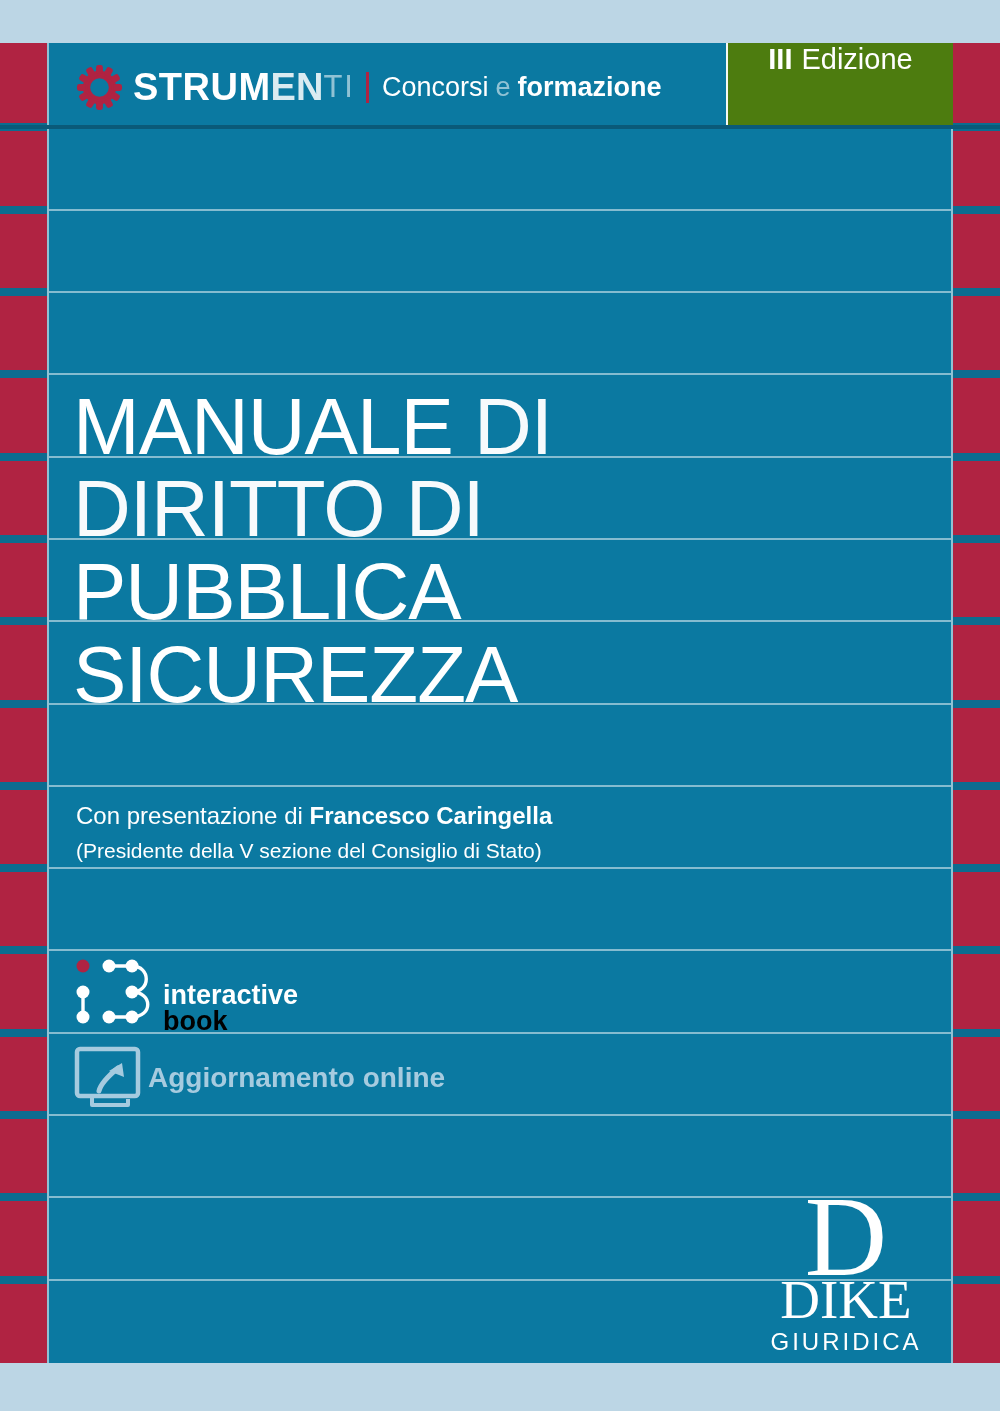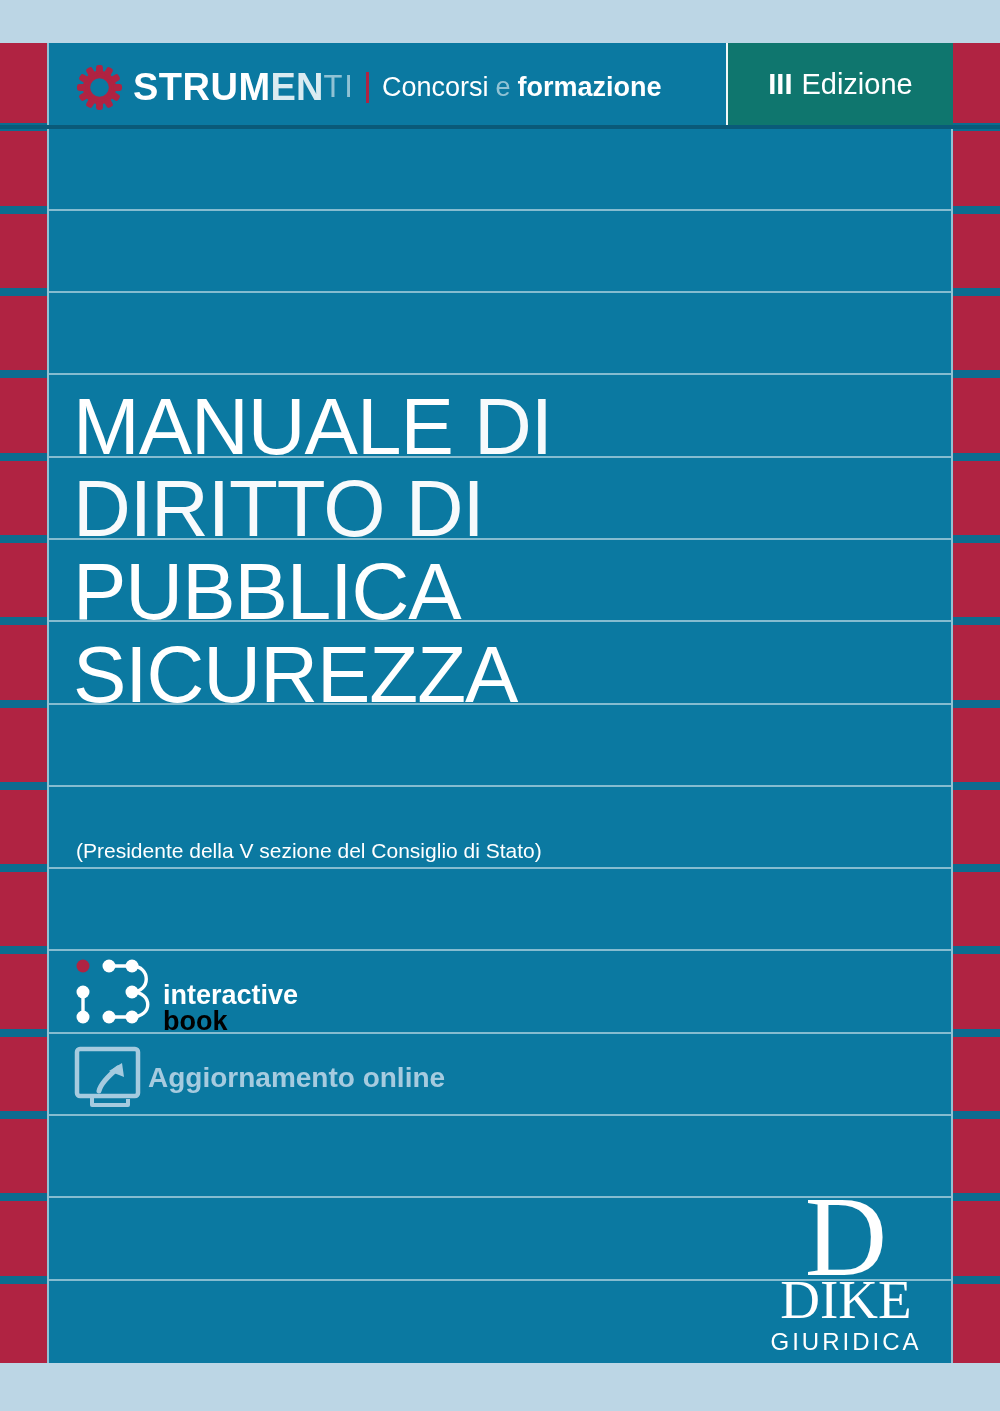--- a/index.html
+++ b/index.html
@@ -20,23 +20,23 @@
   .darkline{left:0;top:125px;width:1000px;height:4px;background:#0a5a79;}
   
   .brandrow{left:76px;top:62px;height:50px;display:flex;align-items:center;color:#fff;}
   .brand-bold{font-weight:700;font-size:38px;letter-spacing:.5px;}
   .brand-med{font-weight:700;font-size:38px;color:rgba(255,255,255,.85);}
   .brand-light{font-weight:300;font-size:31px;color:rgba(255,255,255,.55);letter-spacing:2px;}
   .redbar{display:inline-block;width:3px;height:31px;background:#b02342;margin:0 13px 0 11px;}
   .tag1{font-weight:400;font-size:27px;}
   .tagconj{font-weight:300;font-size:27px;color:rgba(255,255,255,.55);padding:0 7px;}
   .tag2{font-weight:600;font-size:27px;}
-  .badge{left:726px;top:43px;width:227px;height:82px;background:#0f766e;
+  .badge{left:726px;top:43px;width:227px;height:82px;background:#4d7c0f;
          border-left:2px solid rgba(255,255,255,.95);box-sizing:border-box;
-         display:flex;align-items:center;justify-content:center;color:#fff;font-size:29px;}
+         display:flex;justify-content:center;color:#fff;font-size:29px;}
   .badge .num{font-weight:700;margin-right:9px;}
   .badge .lbl{font-weight:300;}
   
   .author{left:77px;top:240px;font-size:31px;color:#fff;}
   .author .first{font-weight:300;color:rgba(255,255,255,.85);}
   .author .last{font-weight:700;margin-left:8px;}
   
   .tline{left:73px;color:#fff;font-size:80px;line-height:1;white-space:nowrap;letter-spacing:-1px;}
   .t-bold{font-weight:400;}
   .t-light{font-weight:300;opacity:.97;}
@@ -157,20 +157,23 @@
     <span class="num">III</span>
     <span class="lbl">Edizione</span>
   </div>
 
 
   <div class="abs tline" style="top:387px;"><span class="t-bold">MANUALE</span><span class="t-light"> DI</span></div>
   <div class="abs tline t-light" style="top:469px;">DIRITTO DI</div>
   <div class="abs tline t-bold" style="top:552px;">PUBBLICA</div>
   <div class="abs tline t-bold" style="top:635px;">SICUREZZA</div>
 
+  <div class="abs pres1">
+    <span>Con presentazione di </span><b>Francesco Caringella</b>
+  </div>
   <div class="abs pres2">(Presidente della V sezione del Consiglio di Stato)</div>
 
   <div class="abs" style="left:70px;top:953px;">
     <svg width="96" height="76" viewBox="0 0 96 76">
       <g stroke="#ffffff" stroke-width="3.4" fill="none" stroke-linecap="round">
         <line x1="39" y1="13" x2="62" y2="13"></line>
         <line x1="13" y1="39" x2="13" y2="64"></line>
         <line x1="39" y1="64" x2="62" y2="64"></line>
         <path d="M62,13 C81,13 81,39 62,39"></path>
         <path d="M62,39 C83,39 83,64 62,64"></path>

